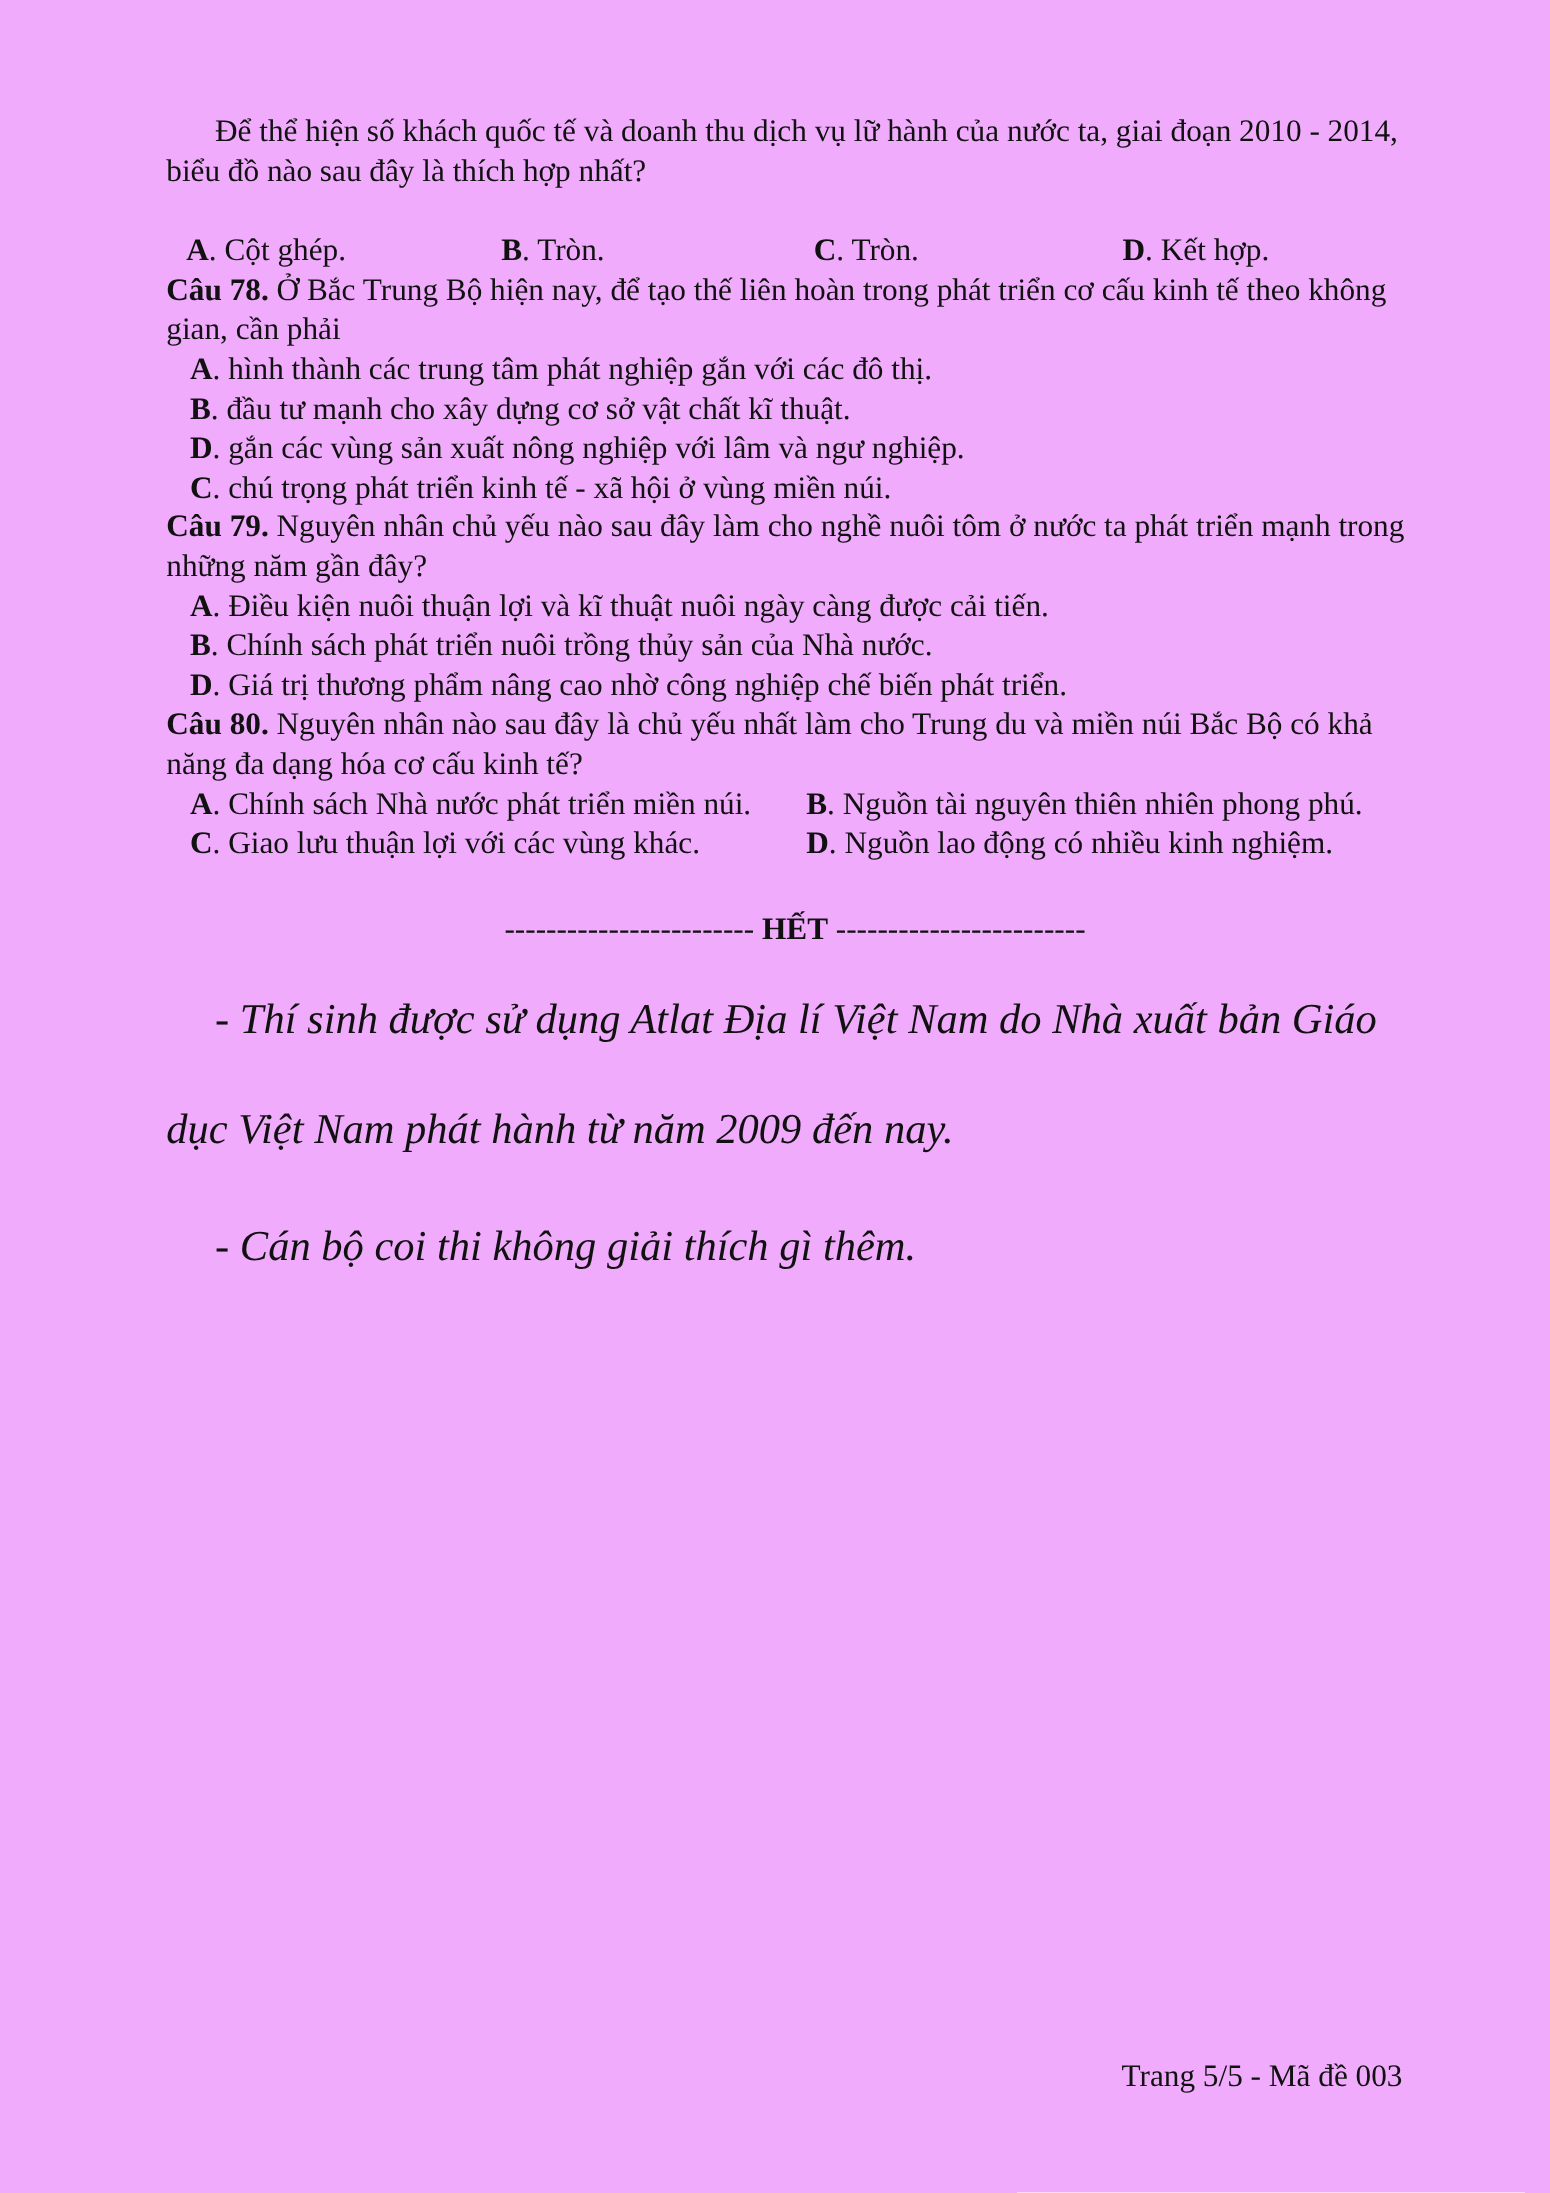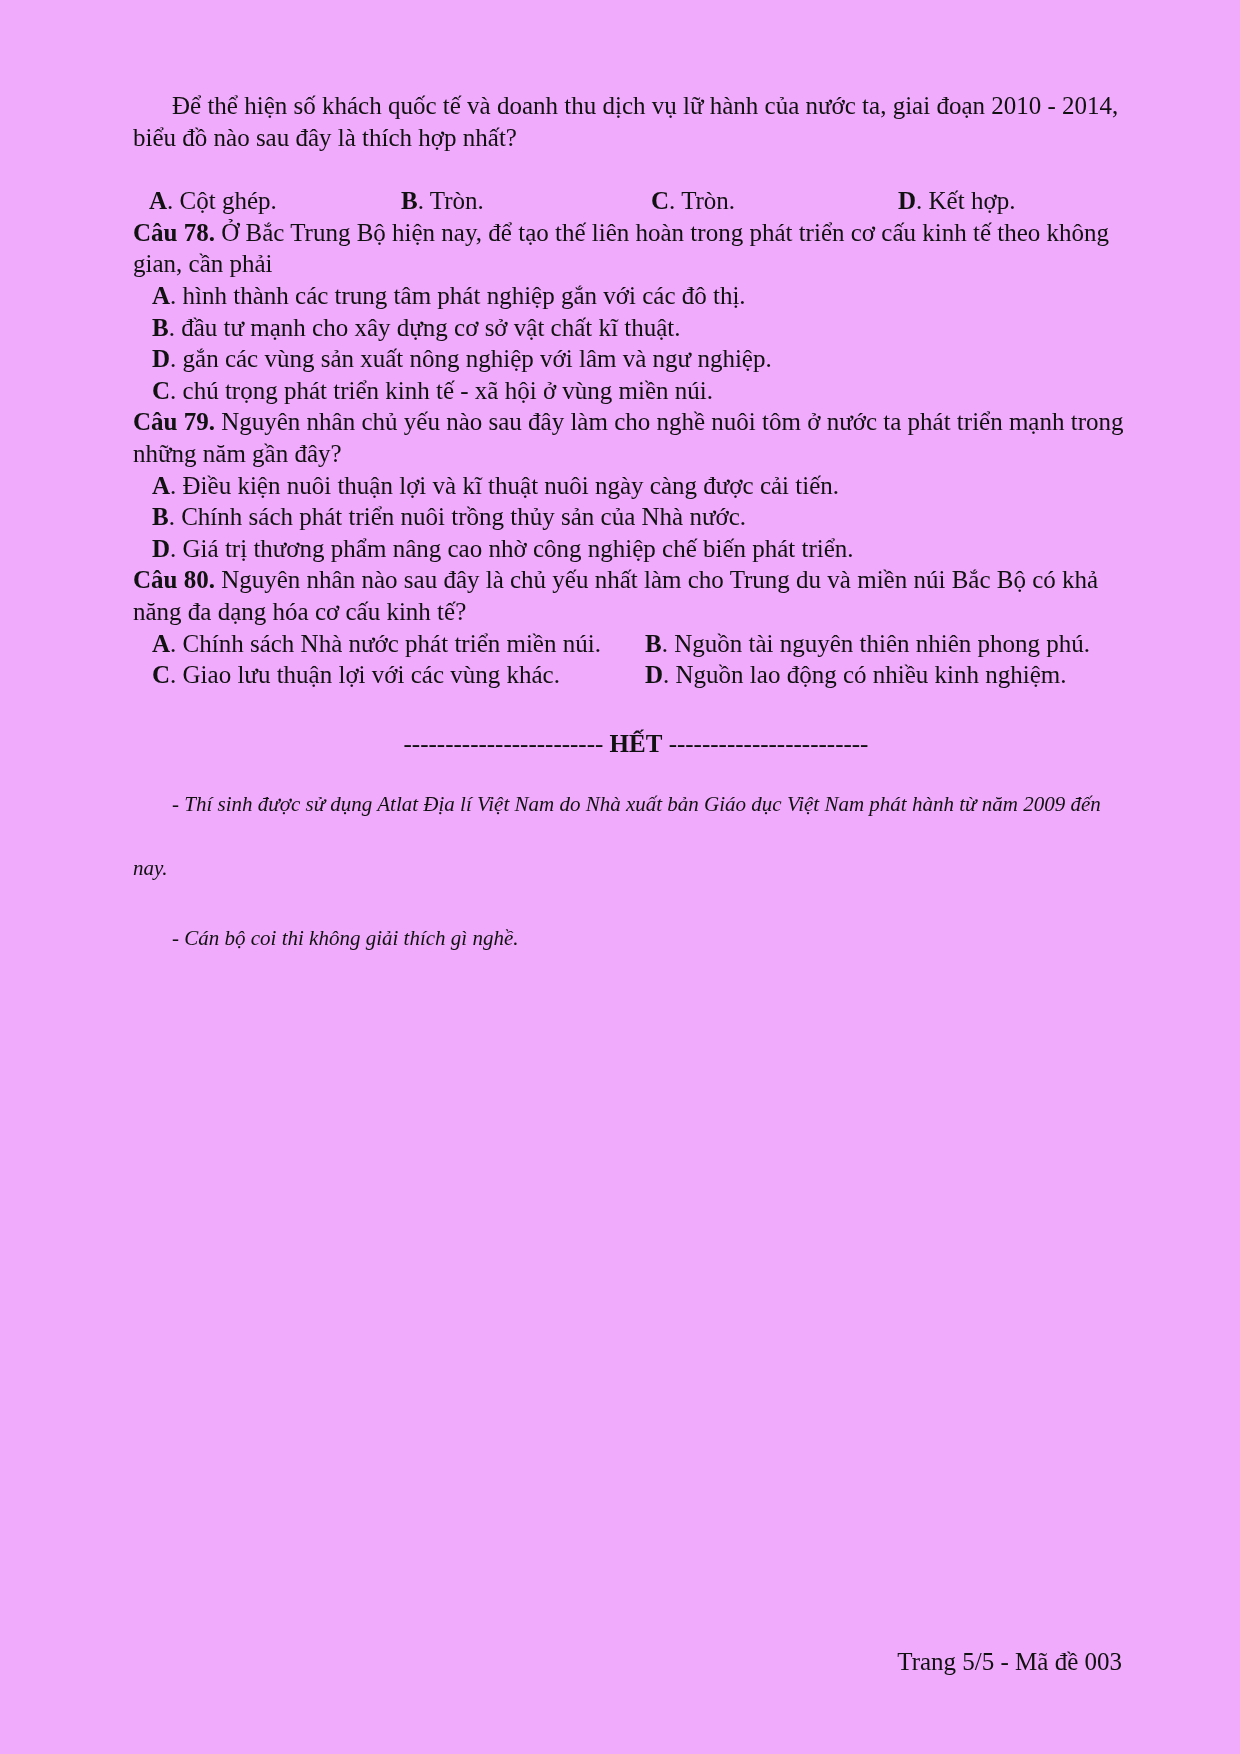--- a/index.html
+++ b/index.html
@@ -45,22 +45,22 @@
     text-align: center;
     padding-left: 14px;
     line-height: 32px;
     white-space: nowrap;
   }
   .divider b { font-weight: bold; }
   
   .notes {
     margin-top: 12px;
     font-style: italic;
-    font-size: 21px;
-    line-height: 64px;
+    font-size: 34px;
+    line-height: 88px;
   }
   .note { text-indent: 39px; }
   .note + .note { margin-top: 6px; }
   
   .footer {
     position: absolute;
     top: 1646px;
     right: 118px;
     font-size: 25px;
     line-height: 32px;
@@ -112,19 +112,19 @@
         <span class="opt"><b>D</b><span>. </span><span>Nguồn lao động có nhiều kinh nghiệm.</span></span>
       </div>
     </div>
 
     <div class="divider"><span>------------------------</span>
 <b>HẾT</b>
 <span>------------------------</span></div>
 
     <div class="notes">
       <p class="note">- Thí sinh được sử dụng Atlat Địa lí Việt Nam do Nhà xuất bản Giáo dục Việt Nam phát hành từ năm 2009 đến nay.</p>
-      <p class="note">- Cán bộ coi thi không giải thích gì nghề.</p>
+      <p class="note">- Cán bộ coi thi không giải thích gì thêm.</p>
     </div>
 
   </div>
 
   <div class="footer">Trang 5/5 - Mã đề 003</div>
 </div>
 
 </body></html>

